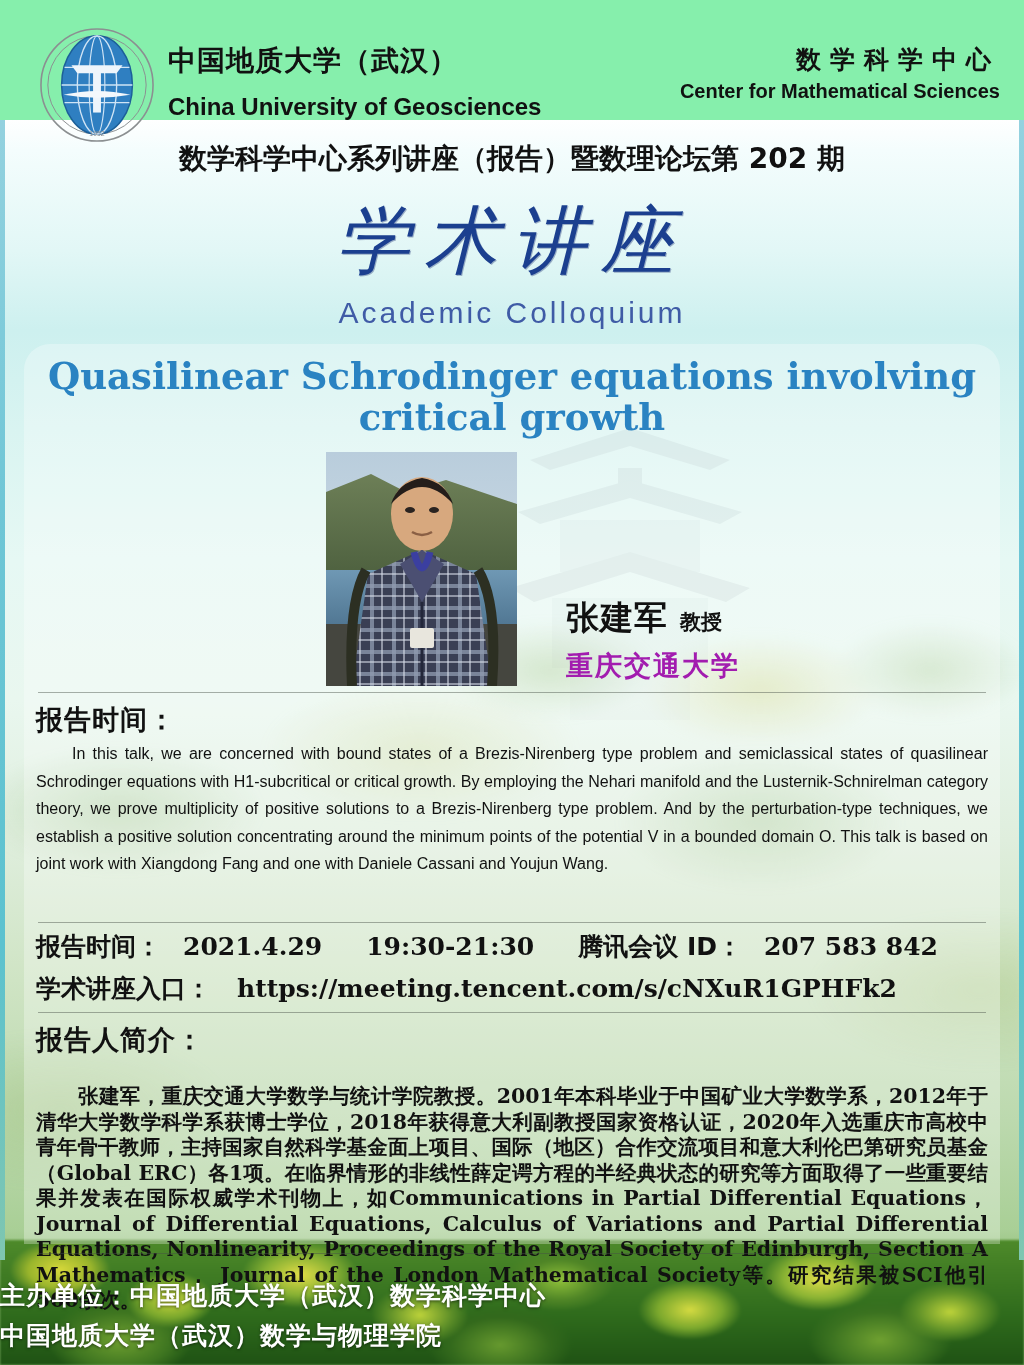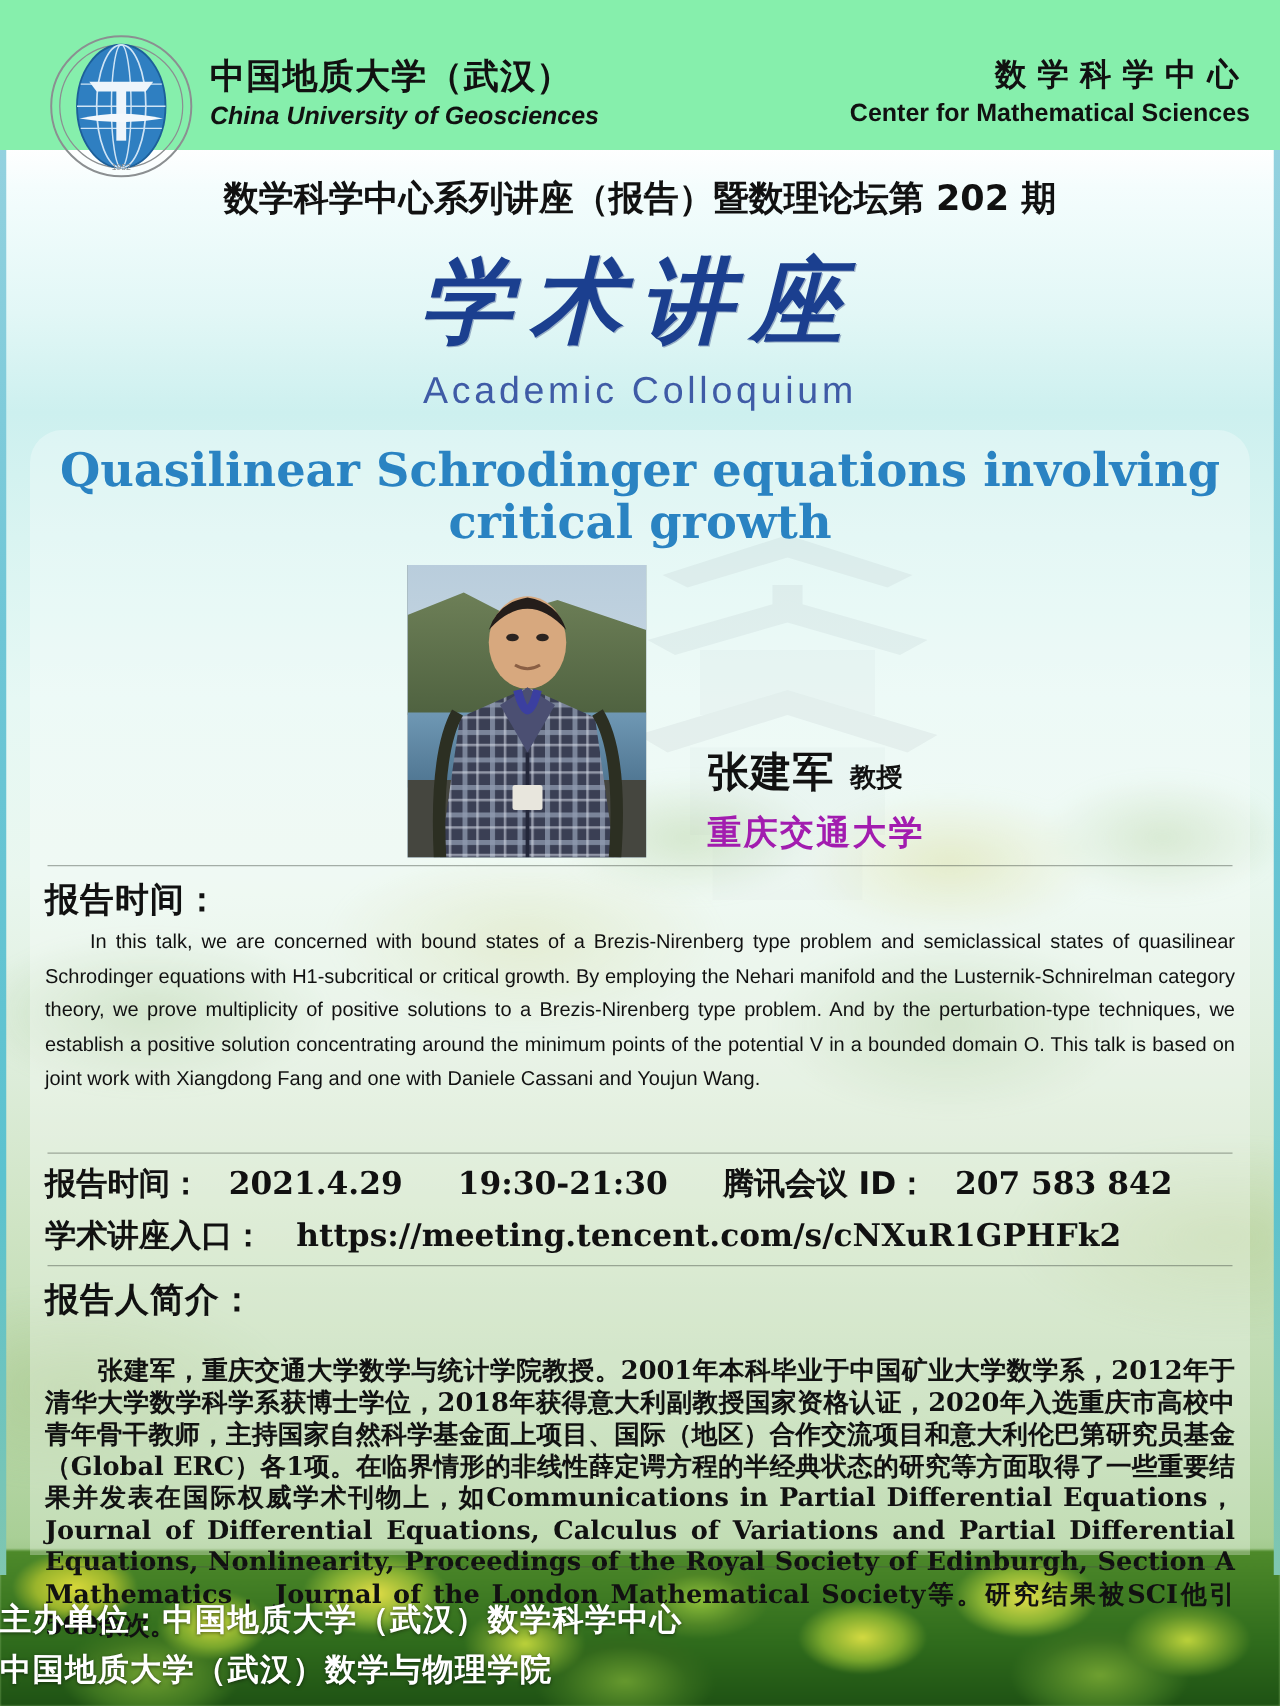--- a/index.html
+++ b/index.html
@@ -76,23 +76,23 @@
   }
   .uni-block{
     position:absolute;left:168px;top:44px;
   }
   .uni-cn{
     font-size:28px;font-weight:bold;color:#111;letter-spacing:1px;
     font-family:"DejaVu Sans", sans-serif;
     line-height:34px;
   }
   .uni-en{
-    font-size:20px;font-weight:bold;color:#111;letter-spacing:0px;
-    font-family:"Liberation Sans", sans-serif;
-    line-height:26px;margin-top:2px;font-style:italic;
+    font-size:24px;font-weight:bold;color:#111;letter-spacing:0px;
+    font-family:"Liberation Sans", sans-serif;
+    line-height:26px;margin-top:16px;
   }
   .cms-block{
     position:absolute;right:24px;top:44px;text-align:right;
   }
   .cms-cn{
     font-size:25px;font-weight:bold;color:#111;letter-spacing:9px;
     font-family:"DejaVu Sans", sans-serif;line-height:32px;
   }
   .cms-en{
     font-size:20px;font-weight:bold;color:#111;line-height:26px;margin-top:2px;
@@ -102,21 +102,21 @@
   
   .series-line{
     position:absolute;left:0;top:140px;width:1024px;text-align:center;
     font-family:"DejaVu Sans", sans-serif;
     font-size:28px;font-weight:bold;color:#111;letter-spacing:0px;
   }
   
   .brush-title{
     position:absolute;left:0;top:192px;width:1024px;text-align:center;
     font-family:"DejaVu Serif", serif;
-    font-size:74px;font-weight:bold;font-style:italic;
+    font-size:74px;font-weight:normal;font-style:italic;
     color:#1b3f8f;letter-spacing:14px;
     text-shadow:1px 1px 0 rgba(20,40,110,.35);
   }
   .brush-sub{
     position:absolute;left:0;top:296px;width:1024px;text-align:center;
     font-family:"Liberation Sans", sans-serif;
     font-size:30px;color:#3f5ba6;letter-spacing:3px;font-weight:400;
   }
 
   

